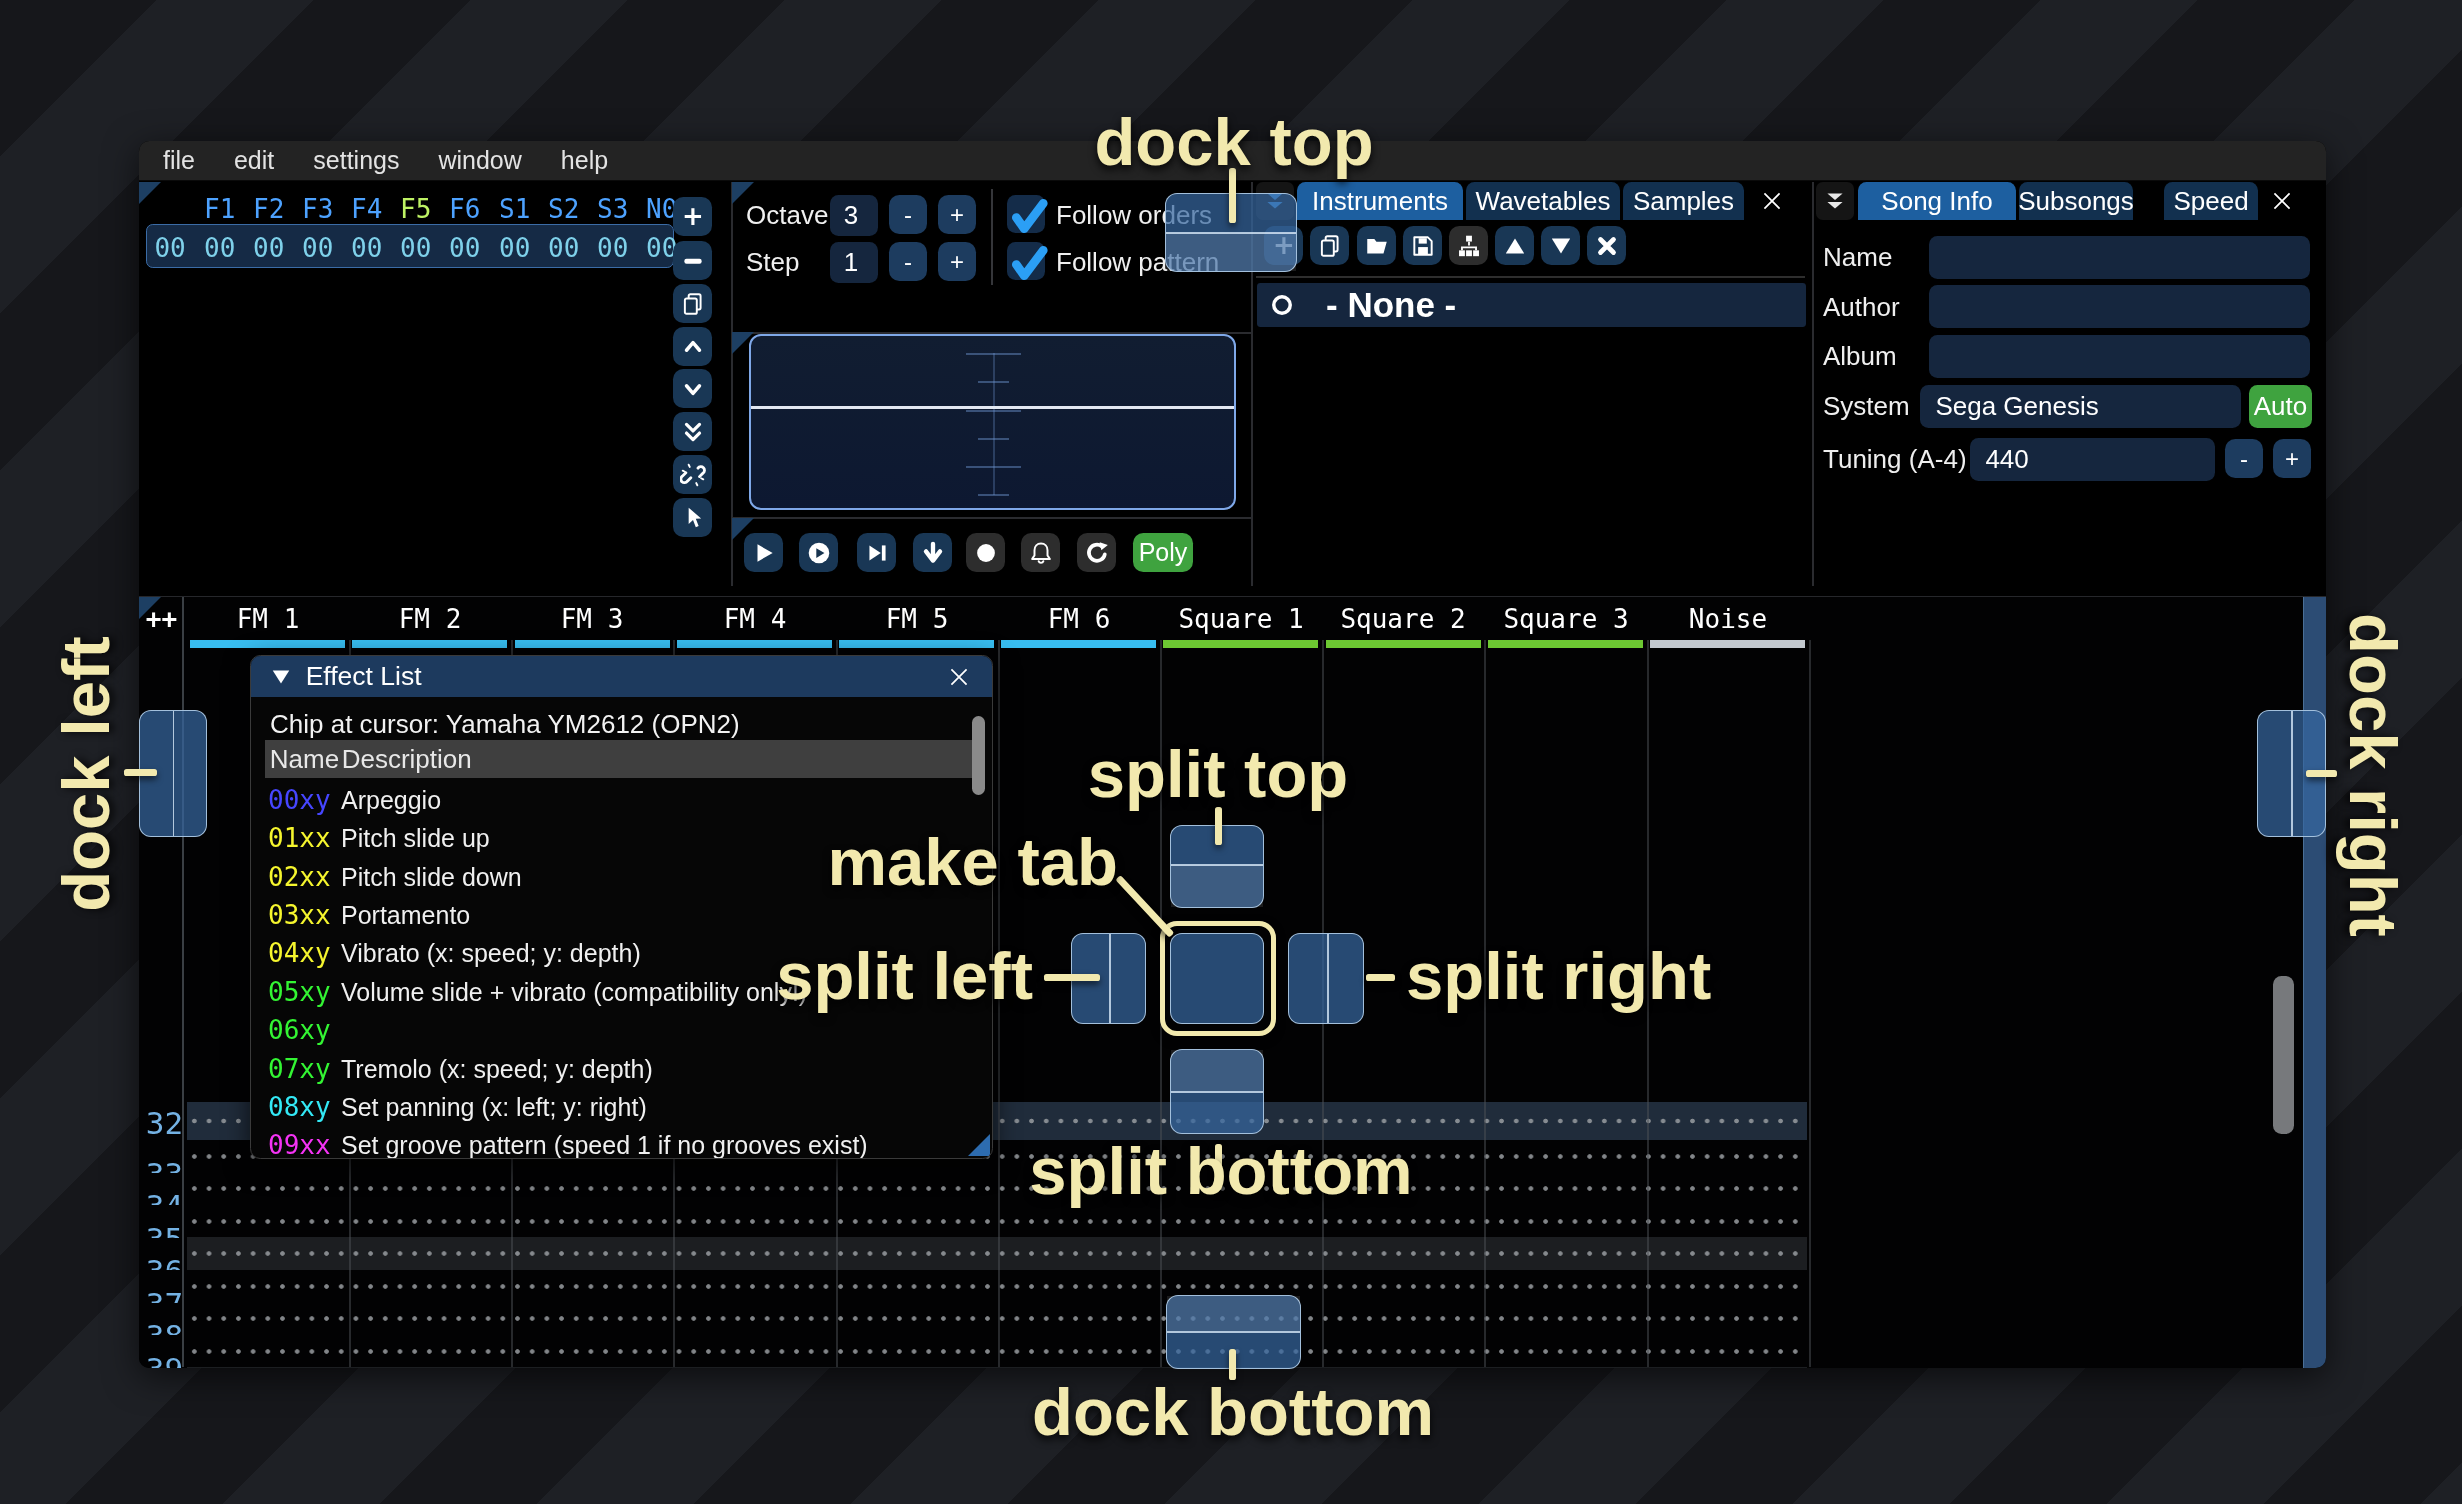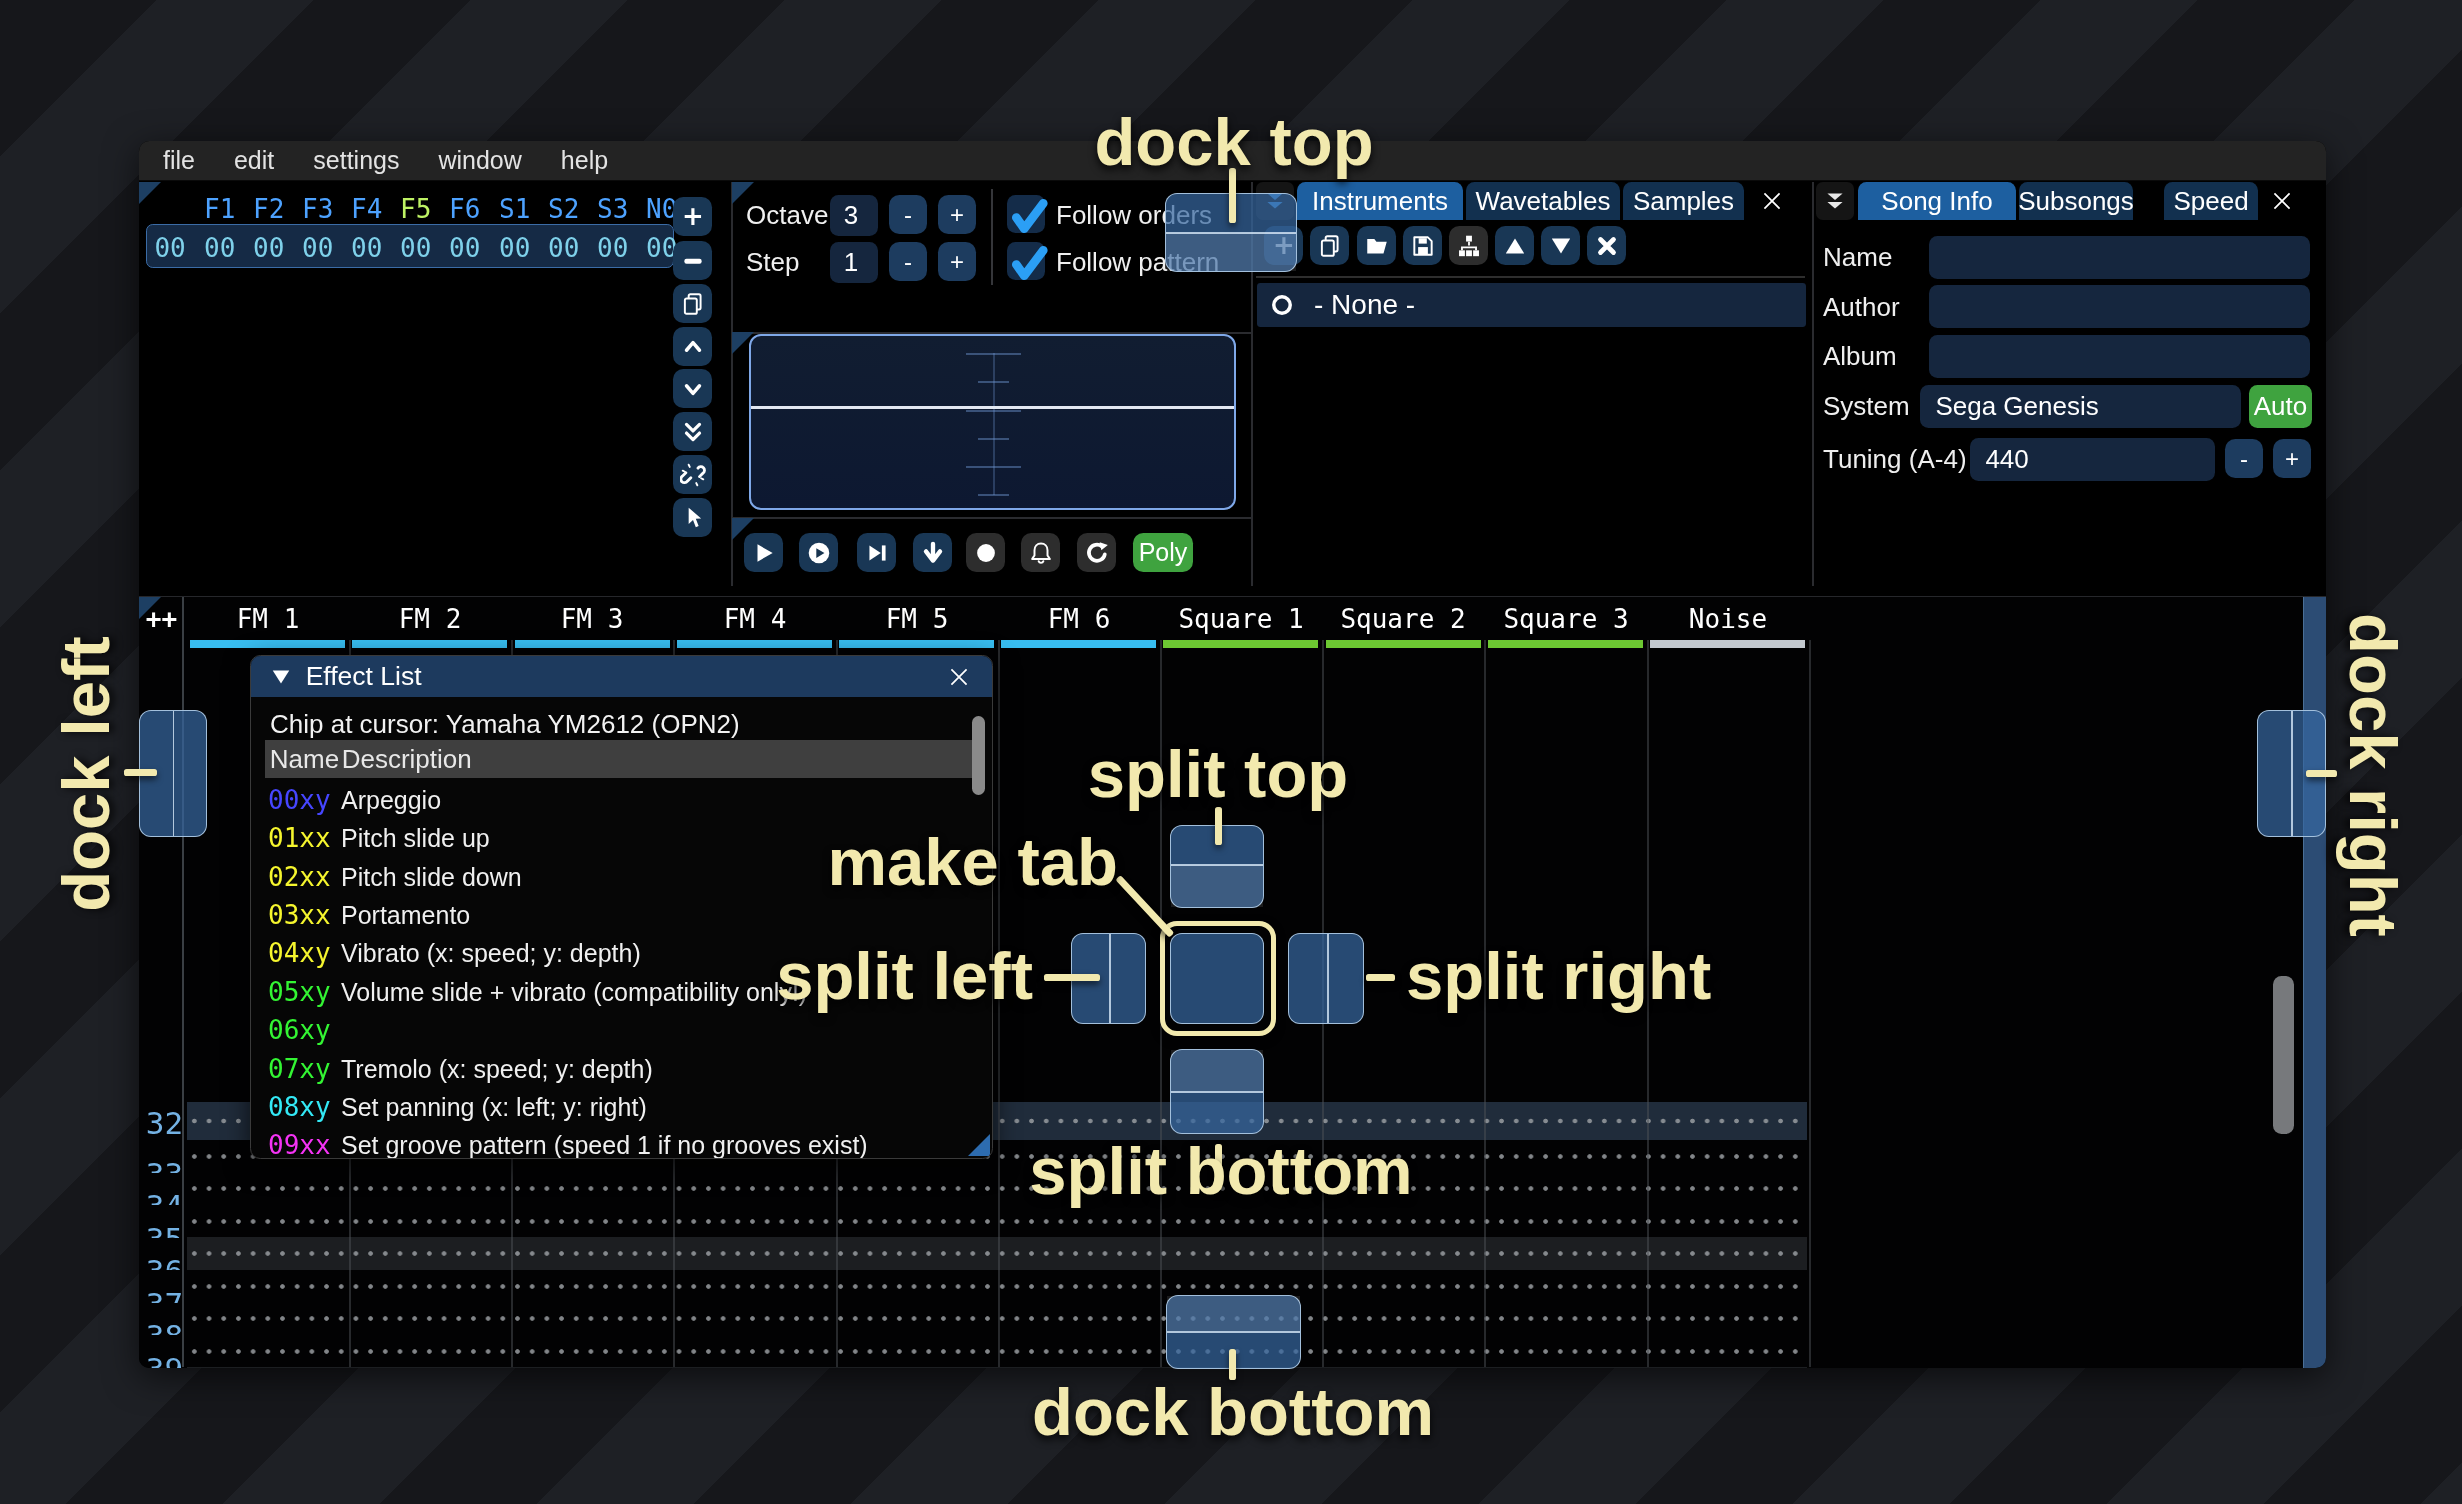--- a/index.html
+++ b/index.html
@@ -341,21 +341,21 @@
           <path d="M6 6l12 12M18 6 6 18" stroke="#fff" stroke-width="4.4" stroke-linecap="round"></path>
         </svg>
       </div>
     </div>
   <div class="hline" style="left:1117px;top:135px;width:549px;background:#2e2e2e;"></div>
   <div id="inst-list">
       <div style="position: absolute; left: 1118px; top: 142px; width: 549px; height: 44px; background: rgb(21, 38, 62); border-radius: 3.4px; display: flex; align-items: center;">
         <svg viewBox="0 0 24 24" style="width:26px;height:26px;margin-left:12px;">
           <circle cx="12" cy="12" r="7.6" fill="none" stroke="#fff" stroke-width="3.2"></circle>
         </svg>
-        <span style="margin-left:19px;font-size:28px;color:#fff;">- None -</span>
+        <span style="margin-left:31px;font-size:35px;color:#fff;font-weight:bold;">- None -</span>
       </div>
     </div>
 
   <div class="collapse-btn" style="left:1677px;top:41px;">
     <svg viewBox="0 0 24 24" style="width:26px;height:26px;">
       <polygon points="5,5 19,5 12,11" fill="#e8e8e8"></polygon>
         <polygon points="5,13 19,13 12,19" fill="#e8e8e8"></polygon>
     </svg>
   </div>
   <div id="song-tabs">

